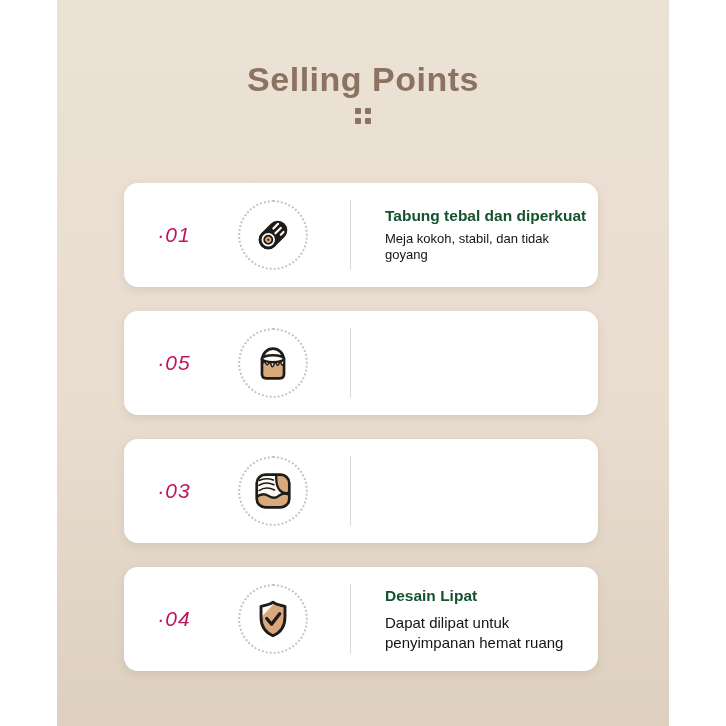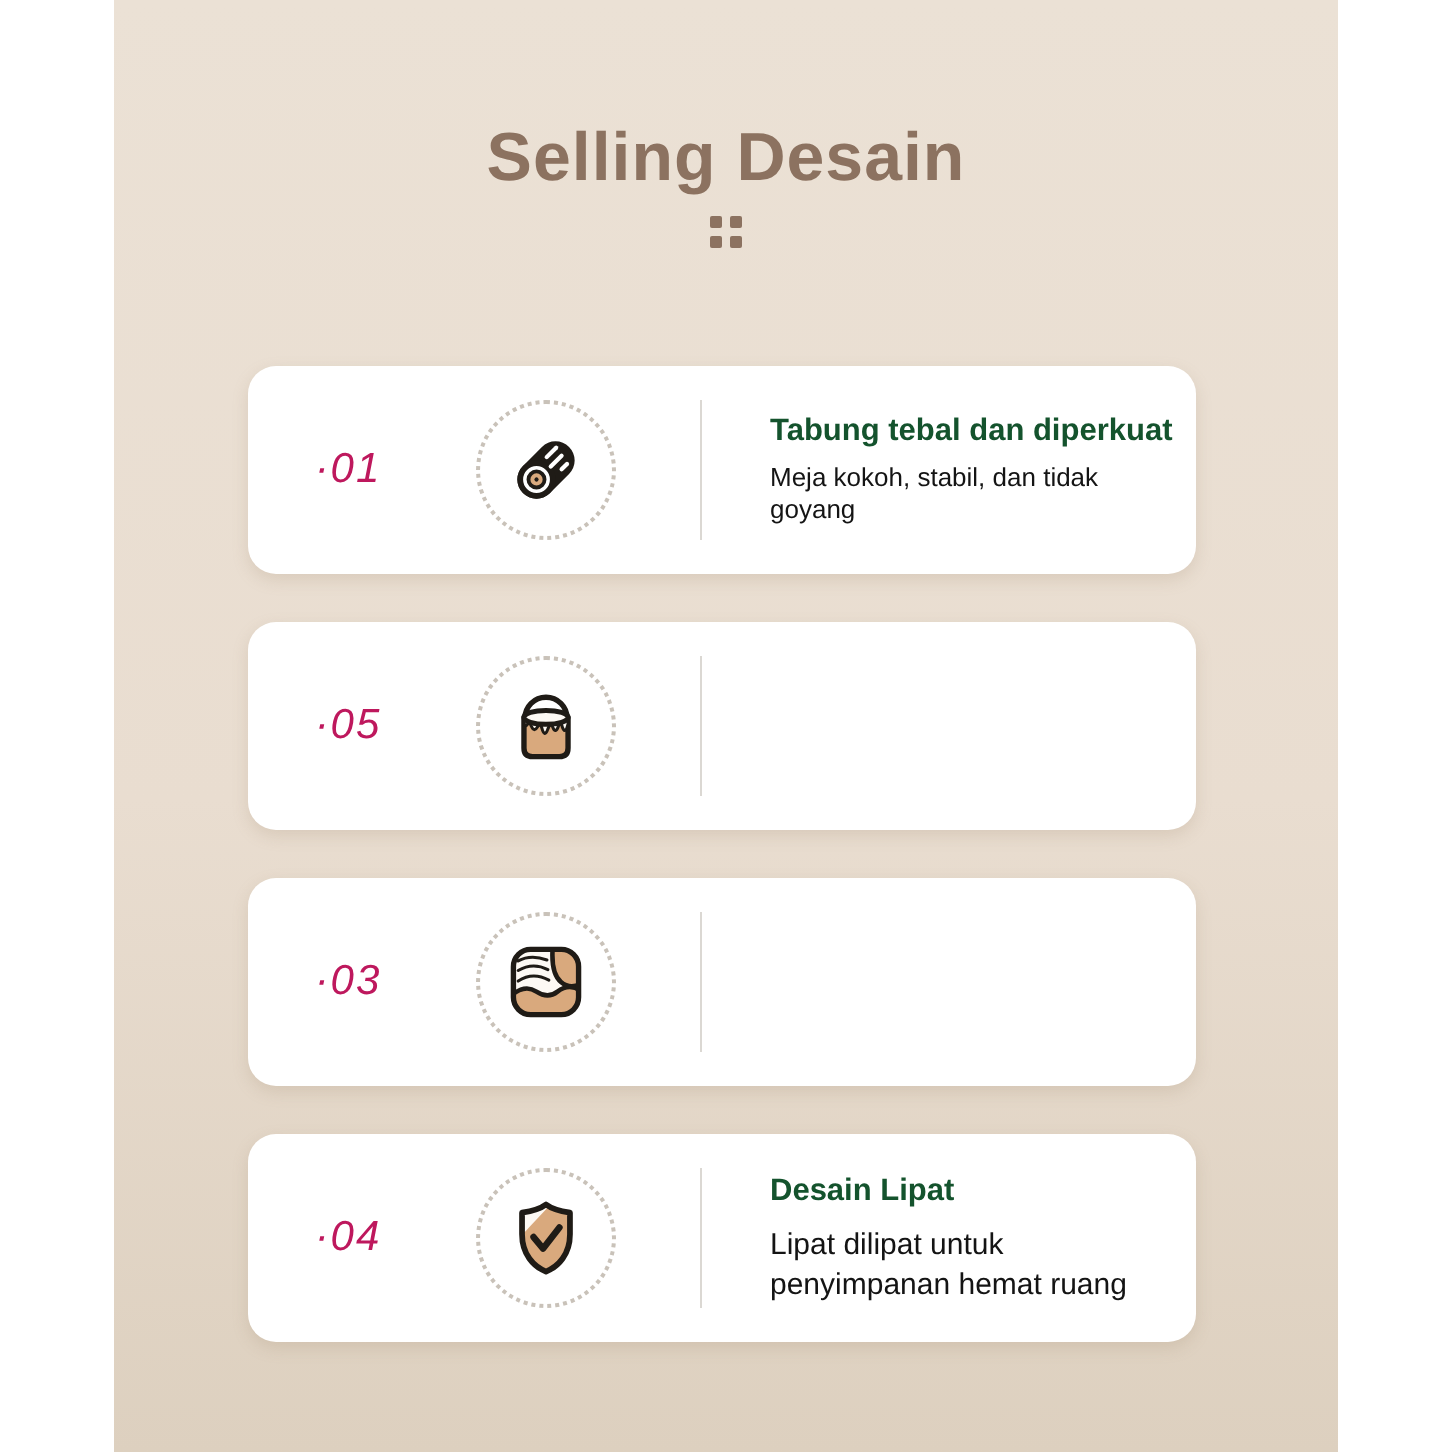--- a/index.html
+++ b/index.html
@@ -46,21 +46,21 @@
   .card:nth-child(3) .card-title{font-size:14.5px;}
   .card:nth-child(3) .card-desc{font-size:16.5px;margin-top:6px;}
   .card:nth-child(4) .card-title{font-size:15.5px;}
   .card:nth-child(4) .card-desc{font-size:15px;margin-top:8px;}
   svg{display:block;}
 </style>
 </head>
 <body>
 
 <div class="panel">
-  <div class="title">Selling Desain</div>
+  <div class="title">Selling Points</div>
   <div class="deco">
     <span></span>
       <span></span>
     <span></span>
       <span></span>
   </div>
 
   <div class="cards">
 
     <div class="card">
@@ -143,19 +143,19 @@
               <path d="M10 11 L25 8 L10 24 Z" fill="#fdf9f4"></path>
             </g>
             <path d="M24 6.5 C27 8.8 31.5 10 36.5 10.8 L36.5 22 C36.5 32.5 30.5 38.8 24 41.5 C17.5 38.8 11.5 32.5 11.5 22 L11.5 10.8 C16.5 10 21 8.8 24 6.5 Z" fill="none" stroke="#1f1b16" stroke-width="3" stroke-linejoin="round"></path>
             <path d="M17.5 23.5 L22.5 29.5 L31 18.5" fill="none" stroke="#1f1b16" stroke-width="3.4" stroke-linecap="round" stroke-linejoin="round"></path>
           </svg>
         </span>
       </div>
       <div class="divider"></div>
       <div class="txt">
         <div class="card-title">Desain Lipat</div>
-        <div class="card-desc">Lipat dilipat untuk
+        <div class="card-desc">Dapat dilipat untuk
 penyimpanan hemat ruang</div>
       </div>
     </div>
 
   </div>
 </div>
 
 </body></html>

